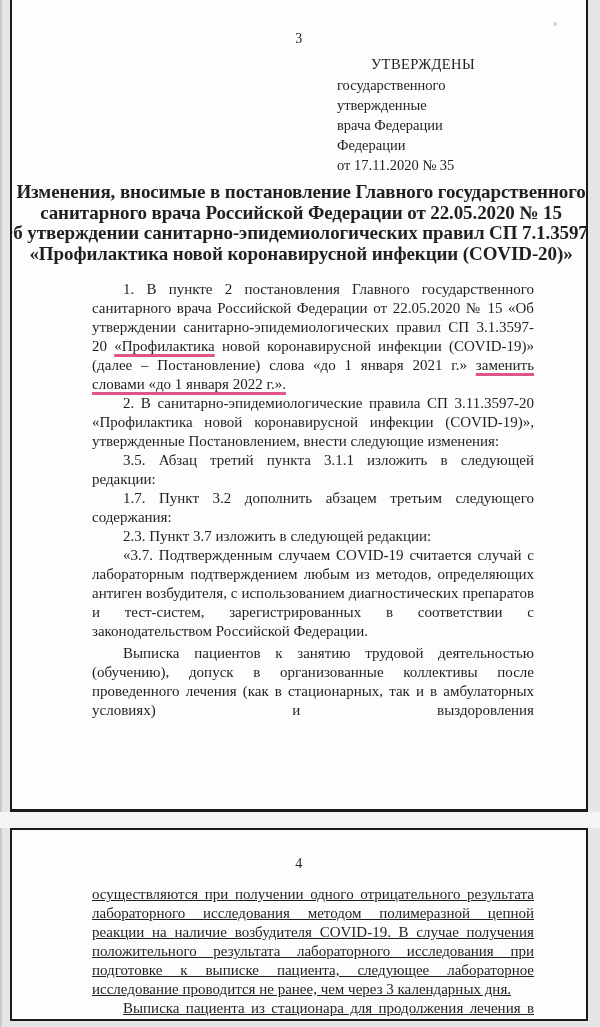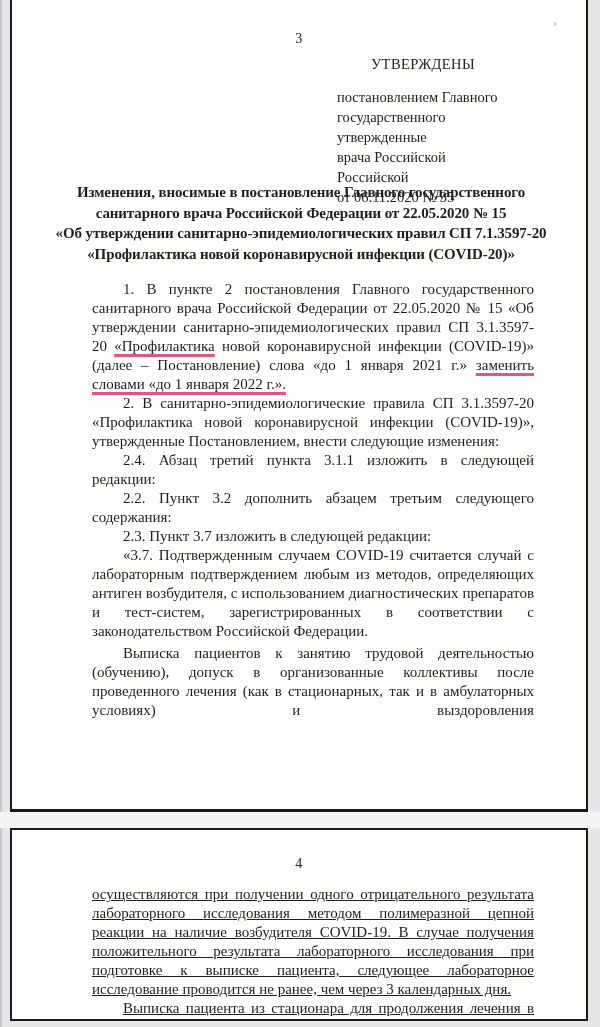--- a/index.html
+++ b/index.html
@@ -18,25 +18,25 @@
   .page{
     position:absolute;left:10px;width:578px;box-sizing:border-box;
     background:var(--page_bg);border:2px solid var(--page_border);overflow:hidden;
   }
   .page3{top:-14px;height:826px;border-bottom-width:3px;}
   .page4{top:828px;height:193px;}
   .pnum{position:absolute;left:0;width:100%;text-align:center;font-size:14px;letter-spacing:.5px;}
   .pnum3{top:43px;}
   .pnum4{top:26px;}
   .approval{position:absolute;top:66px;left:325px;width:172px;font-size:14.5px;line-height:20px;}
-  .approval-heading{text-align:center;letter-spacing:.4px;margin-bottom:13px;}
+  .approval-heading{text-align:center;letter-spacing:.4px;margin-bottom:1px;}
   .doc-title{
     position:absolute;top:194px;left:67px;width:444px;
     display:flex;flex-direction:column;align-items:center;
-    font-weight:bold;font-size:15px;line-height:20.5px;letter-spacing:-0.1px;
+    font-weight:bold;font-size:19px;line-height:20.5px;letter-spacing:-0.1px;
   }
   .title-line{white-space:nowrap;}
   .body{position:absolute;left:80px;width:442px;font-size:15px;line-height:19px;}
   .body3{top:292px;}
   .body4{top:55px;text-decoration:underline;}
   .par{margin:0;text-align:justify;text-indent:31px;}
   .no-indent{text-indent:0;}
   .justify-last{text-align-last:justify;}
   .space-before{margin-top:3px;}
   .pink-mark{
@@ -52,38 +52,37 @@
 
 <div class="edge-left"></div>
 <div class="page-gap"></div>
 
 <div class="page page3">
   <div class="pnum pnum3">3</div>
   <div class="speck"></div>
 
   <div class="approval">
     <div class="approval-heading">УТВЕРЖДЕНЫ</div>
-    <div class="approval-line">постановлением Главного</div>
     <div class="approval-line">государственного утвержденные</div>
-    <div class="approval-line">врача Российской Российской</div>
-    <div class="approval-line">от 06.11.2020 № 35</div>
+    <div class="approval-line">врача Федерации Федерации</div>
+    <div class="approval-line">от 17.11.2020 № 35</div>
   </div>
 
   <div class="doc-title">
     <div class="title-line">Изменения, вносимые в постановление Главного государственного</div>
     <div class="title-line">санитарного врача Российской Федерации от 22.05.2020 № 15</div>
     <div class="title-line">«Об утверждении санитарно-эпидемиологических правил СП 7.1.3597-20</div>
     <div class="title-line">«Профилактика новой коронавирусной инфекции (COVID-20)»</div>
   </div>
 
   <div class="body body3">
     <p class="par"><span>1. В пункте 2 постановления Главного государственного санитарного врача Российской Федерации от 22.05.2020 № 15 «Об утверждении санитарно-эпидемиологических правил СП 3.1.3597-20 </span><span class="pink-mark">«Профилактика</span><span> новой коронавирусной инфекции (COVID-19)» (далее – Постановление) слова «до 1 января 2021 г.» </span><span class="pink-mark">заменить словами «до 1 января 2022 г.».</span></p>
-    <p class="par">2. В санитарно-эпидемиологические правила СП 3.1.3597-20 «Профилактика новой коронавирусной инфекции (COVID-19)», утвержденные Постановлением, внести следующие изменения:</p>
-    <p class="par">2.4. Абзац третий пункта 3.1.1 изложить в следующей редакции:</p>
-    <p class="par">2.2. Пункт 3.2 дополнить абзацем третьим следующего содержания:</p>
+    <p class="par">2. В санитарно-эпидемиологические правила СП 3.11.3597-20 «Профилактика новой коронавирусной инфекции (COVID-19)», утвержденные Постановлением, внести следующие изменения:</p>
+    <p class="par">3.5. Абзац третий пункта 3.1.1 изложить в следующей редакции:</p>
+    <p class="par">1.7. Пункт 3.2 дополнить абзацем третьим следующего содержания:</p>
     <p class="par">2.3. Пункт 3.7 изложить в следующей редакции:</p>
     <p class="par">«3.7. Подтвержденным случаем COVID-19 считается случай с лабораторным подтверждением любым из методов, определяющих антиген возбудителя, с использованием диагностических препаратов и тест-систем, зарегистрированных в соответствии с законодательством Российской Федерации.</p>
     <p class="par justify-last space-before">Выписка пациентов к занятию трудовой деятельностью (обучению), допуск в организованные коллективы после проведенного лечения (как в стационарных, так и в амбулаторных условиях) и выздоровления</p>
   </div>
 </div>
 
 <div class="page page4">
   <div class="pnum pnum4">4</div>
   <div class="body body4">
     <p class="par no-indent">осуществляются при получении одного отрицательного результата лабораторного исследования методом полимеразной цепной реакции на наличие возбудителя COVID-19. В случае получения положительного результата лабораторного исследования при подготовке к выписке пациента, следующее лабораторное исследование проводится не ранее, чем через 3 календарных дня.</p>

